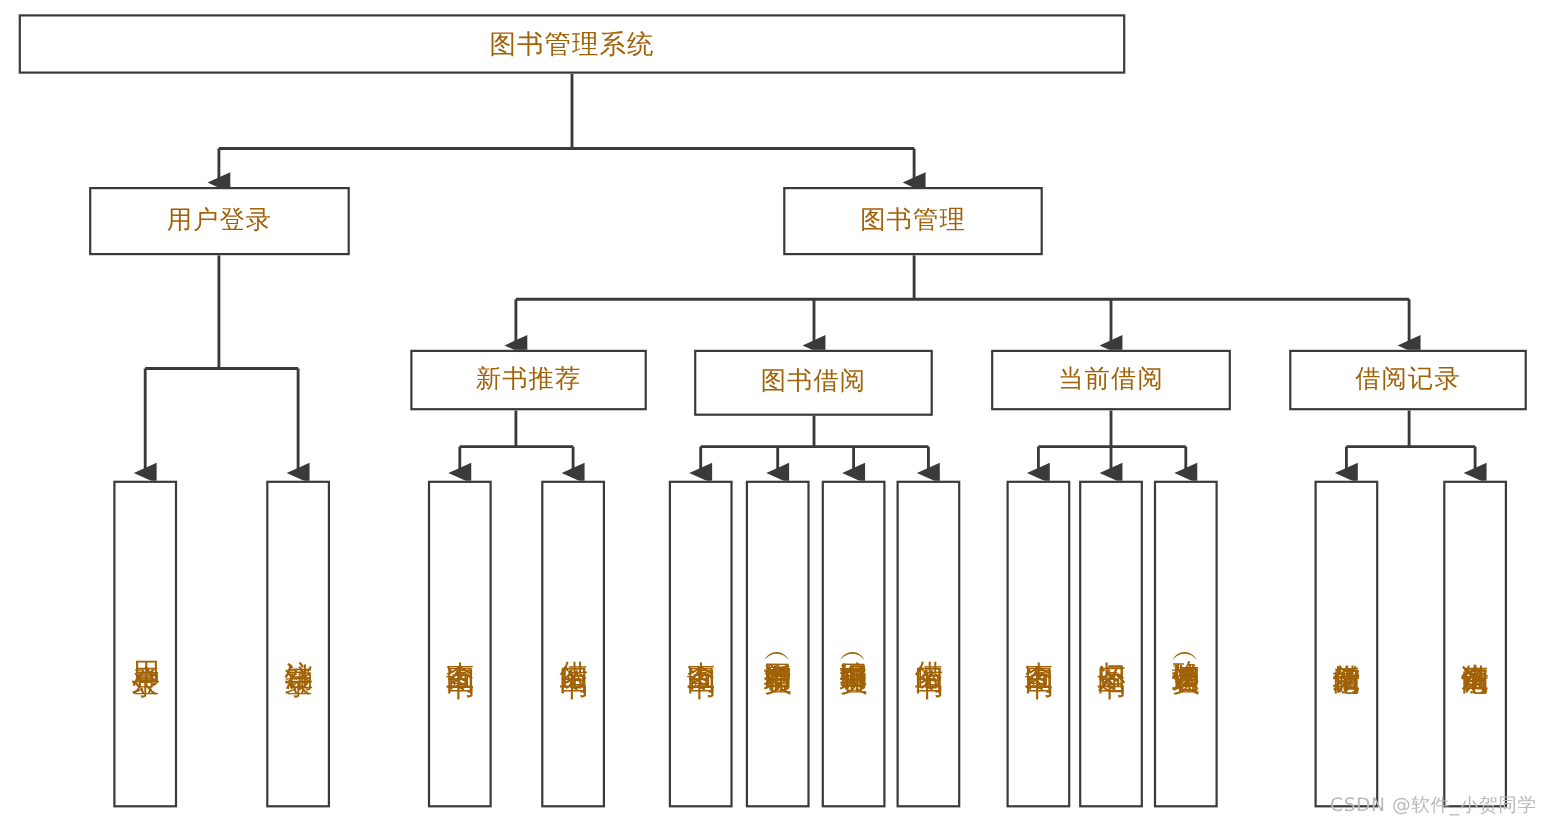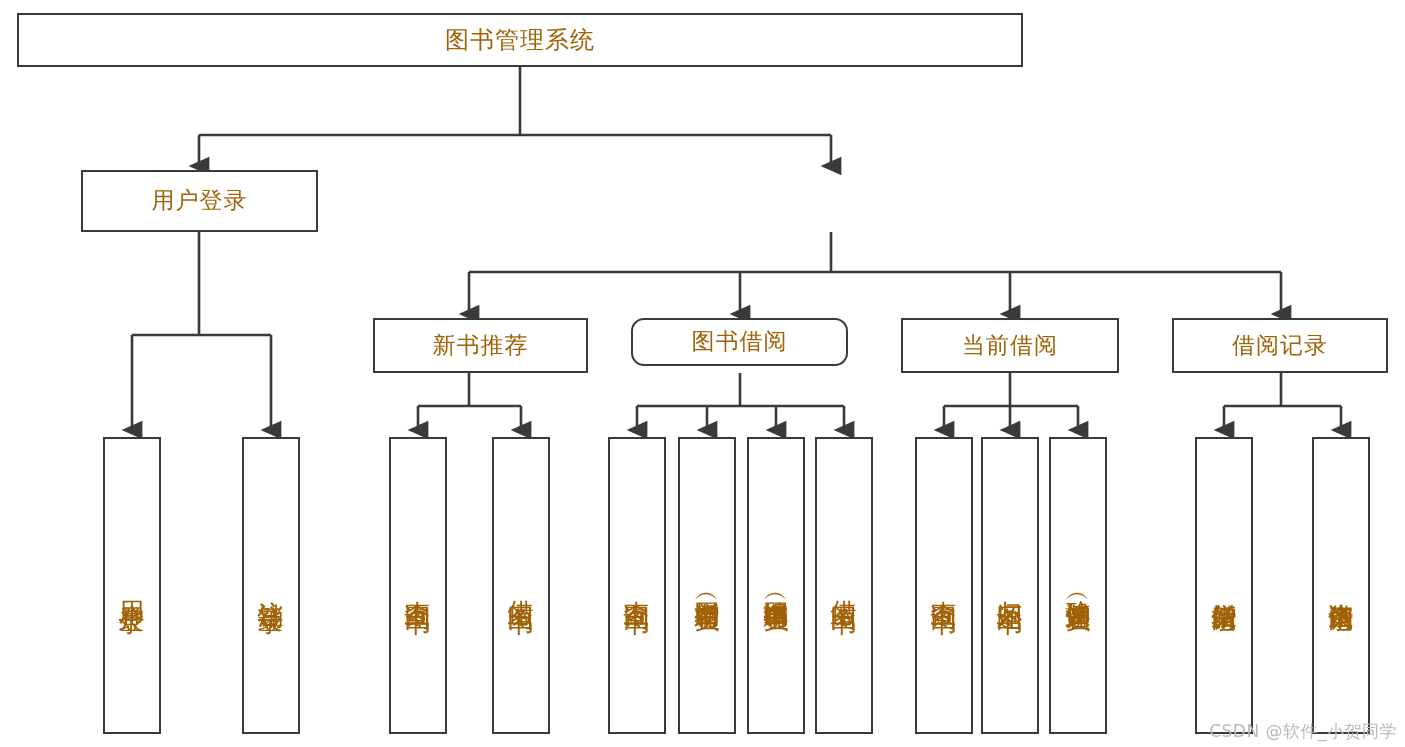--- a/index.html
+++ b/index.html
@@ -136,25 +136,28 @@
     </g>
   </svg>
 
   <div class="node horiz root" style="left:17px; top:13px; width:1006px; height:54px;">
     <span class="node-label">图书管理系统</span>
   </div>
 
   <div class="node horiz" style="left:81px; top:170px; width:237px; height:62px;">
     <span class="node-label">用户登录</span>
   </div>
+  <div class="node horiz" style="left:712px; top:170px; width:236px; height:62px;">
+    <span class="node-label">图书管理</span>
+  </div>
 
   <div class="node horiz" style="left:373px; top:318px; width:215px; height:55px;">
     <span class="node-label">新书推荐</span>
   </div>
-  <div class="node horiz" style="left:631px; top:318px; width:217px; height:48px;border-radius:13px;">
+  <div class="node horiz" style="left:631px; top:318px; width:217px; height:60px;">
     <span class="node-label">图书借阅</span>
   </div>
   <div class="node horiz" style="left:901px; top:318px; width:218px; height:55px;">
     <span class="node-label">当前借阅</span>
   </div>
   <div class="node horiz" style="left:1172px; top:318px; width:216px; height:55px;">
     <span class="node-label">借阅记录</span>
   </div>
 
   <div class="node vert" style="left:103px; top:437px; width:58px; height:297px;">

